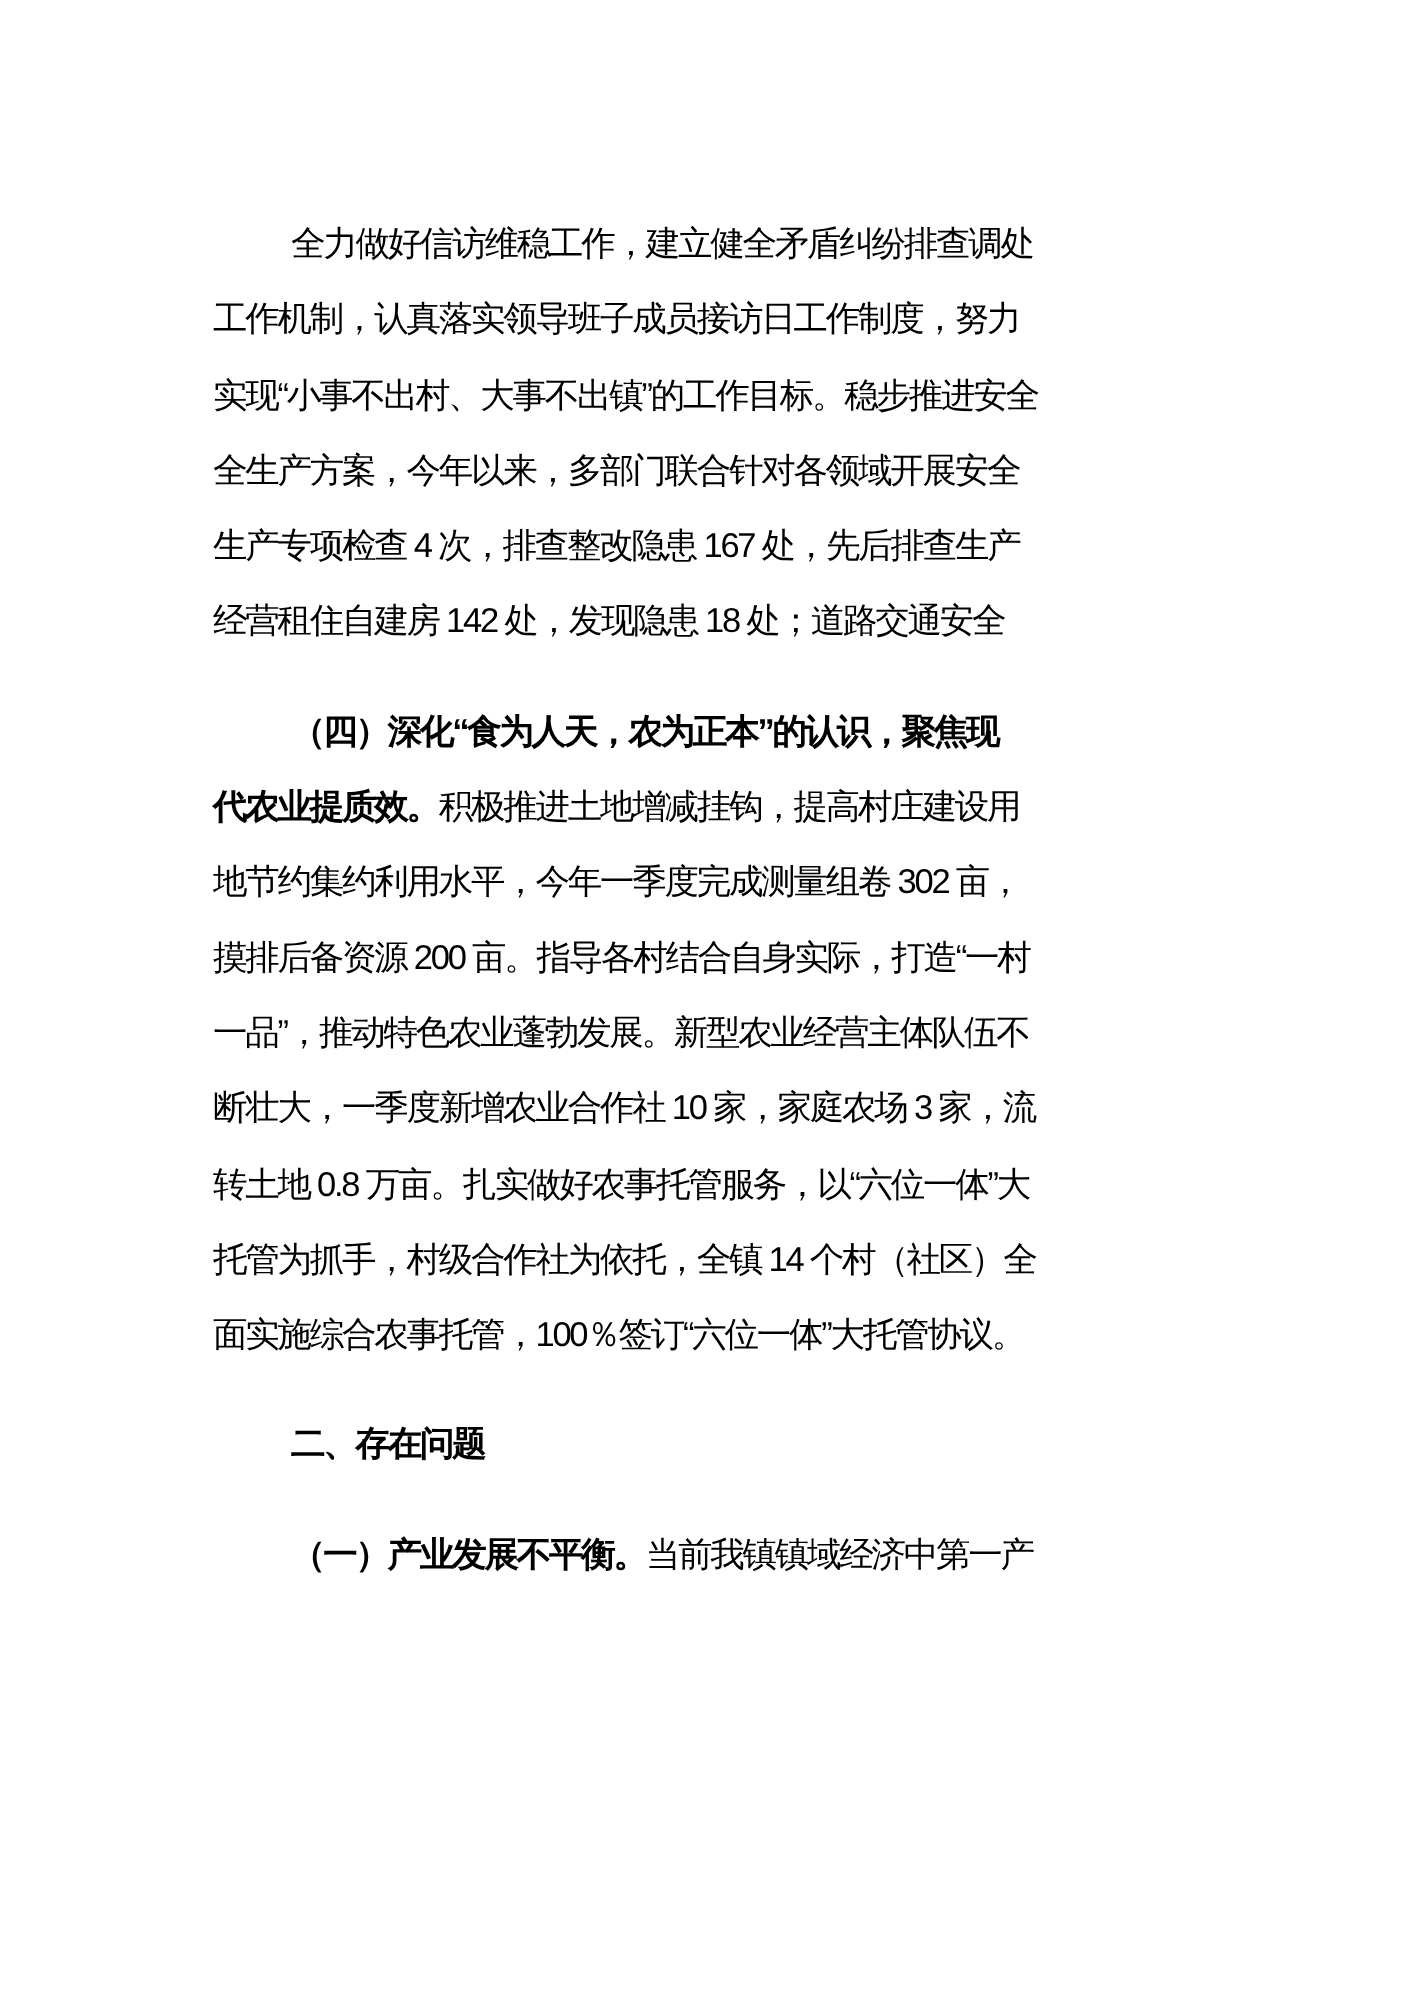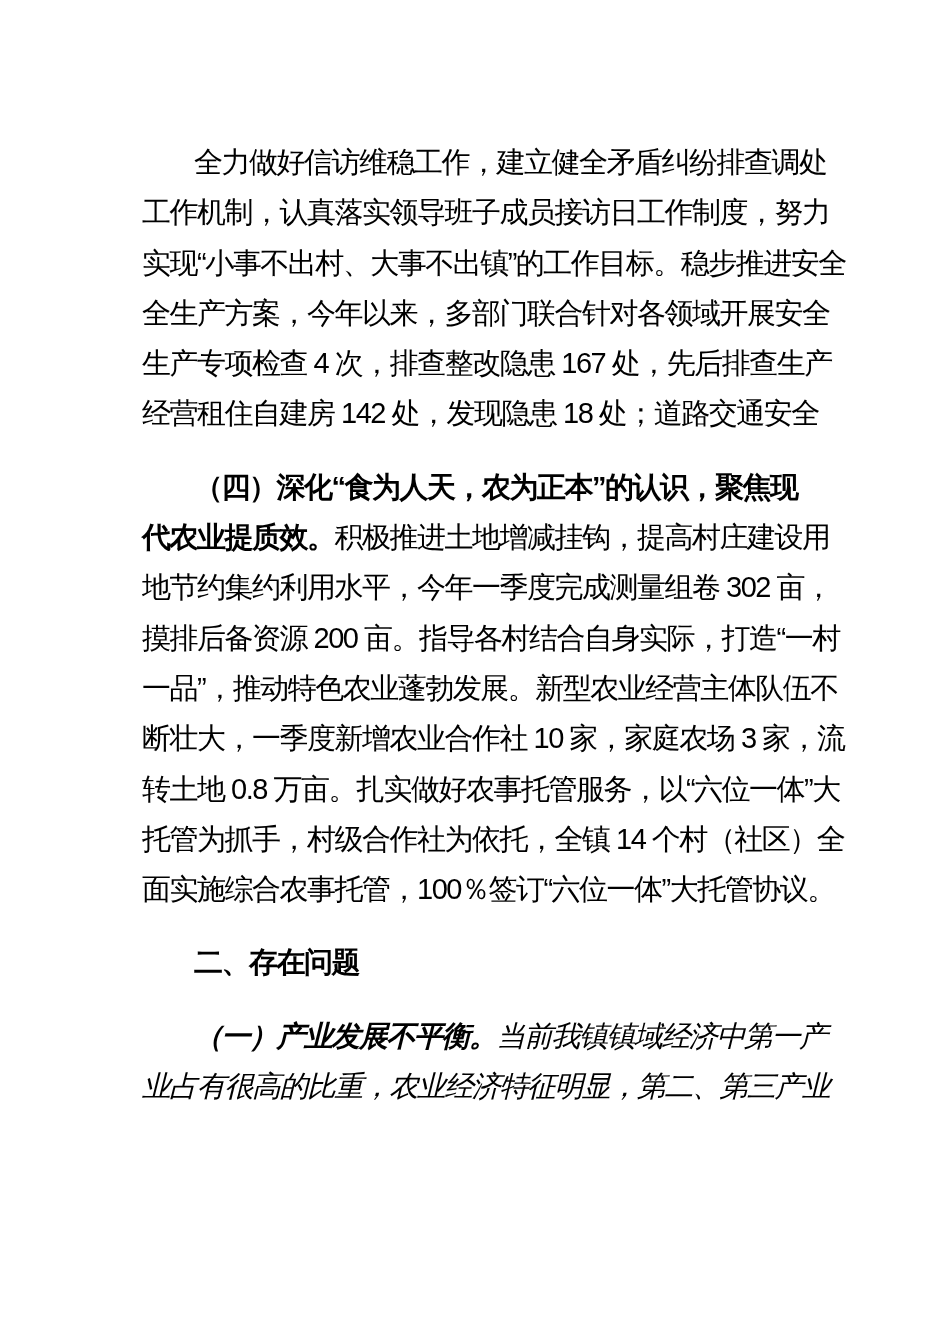--- a/index.html
+++ b/index.html
@@ -19,30 +19,29 @@
     background: #ffffff;
     overflow: hidden;
   }
   .content {
     position: absolute;
     left: 142px;
     top: 137px;
     width: 670px;
     color: #000000;
     font-family: "Liberation Sans", "DejaVu Sans", sans-serif;
-    font-size: 29px;
+    font-size: 23px;
     line-height: 50.3px;
     letter-spacing: -1.5px;
   }
   .block {
     margin: 0 0 23px 0;
   }
   .block:last-child {
     margin-bottom: 0;
-    font-style: italic;
   }
   .line {
     white-space: nowrap;
     height: 50.3px;
   }
   .line.indent {
     padding-left: 52px;
   }
   .run.bold {
     font-weight: 700;
@@ -71,16 +70,15 @@
         <div class="line"><span class="run">断壮大，一季度新增农业合作社 10 家，家庭农场 3 家，流</span></div>
         <div class="line"><span class="run">转土地 0.8 万亩。扎实做好农事托管服务，以“六位一体”大</span></div>
         <div class="line"><span class="run">托管为抓手，村级合作社为依托，全镇 14 个村（社区）全</span></div>
         <div class="line"><span class="run">面实施综合农事托管，100％签订“六位一体”大托管协议。</span></div>
       </div>
       <div class="block">
         <div class="line indent"><span class="run bold">二、存在问题</span></div>
       </div>
       <div class="block">
         <div class="line indent"><span class="run bold">（一）产业发展不平衡。</span><span class="run">当前我镇镇域经济中第一产</span></div>
-        <div class="line"><span class="run">业占有很高的比重，农业经济特征明显，第二、第三产业</span></div>
       </div>
     </div>
 </div>
 
 </body></html>

